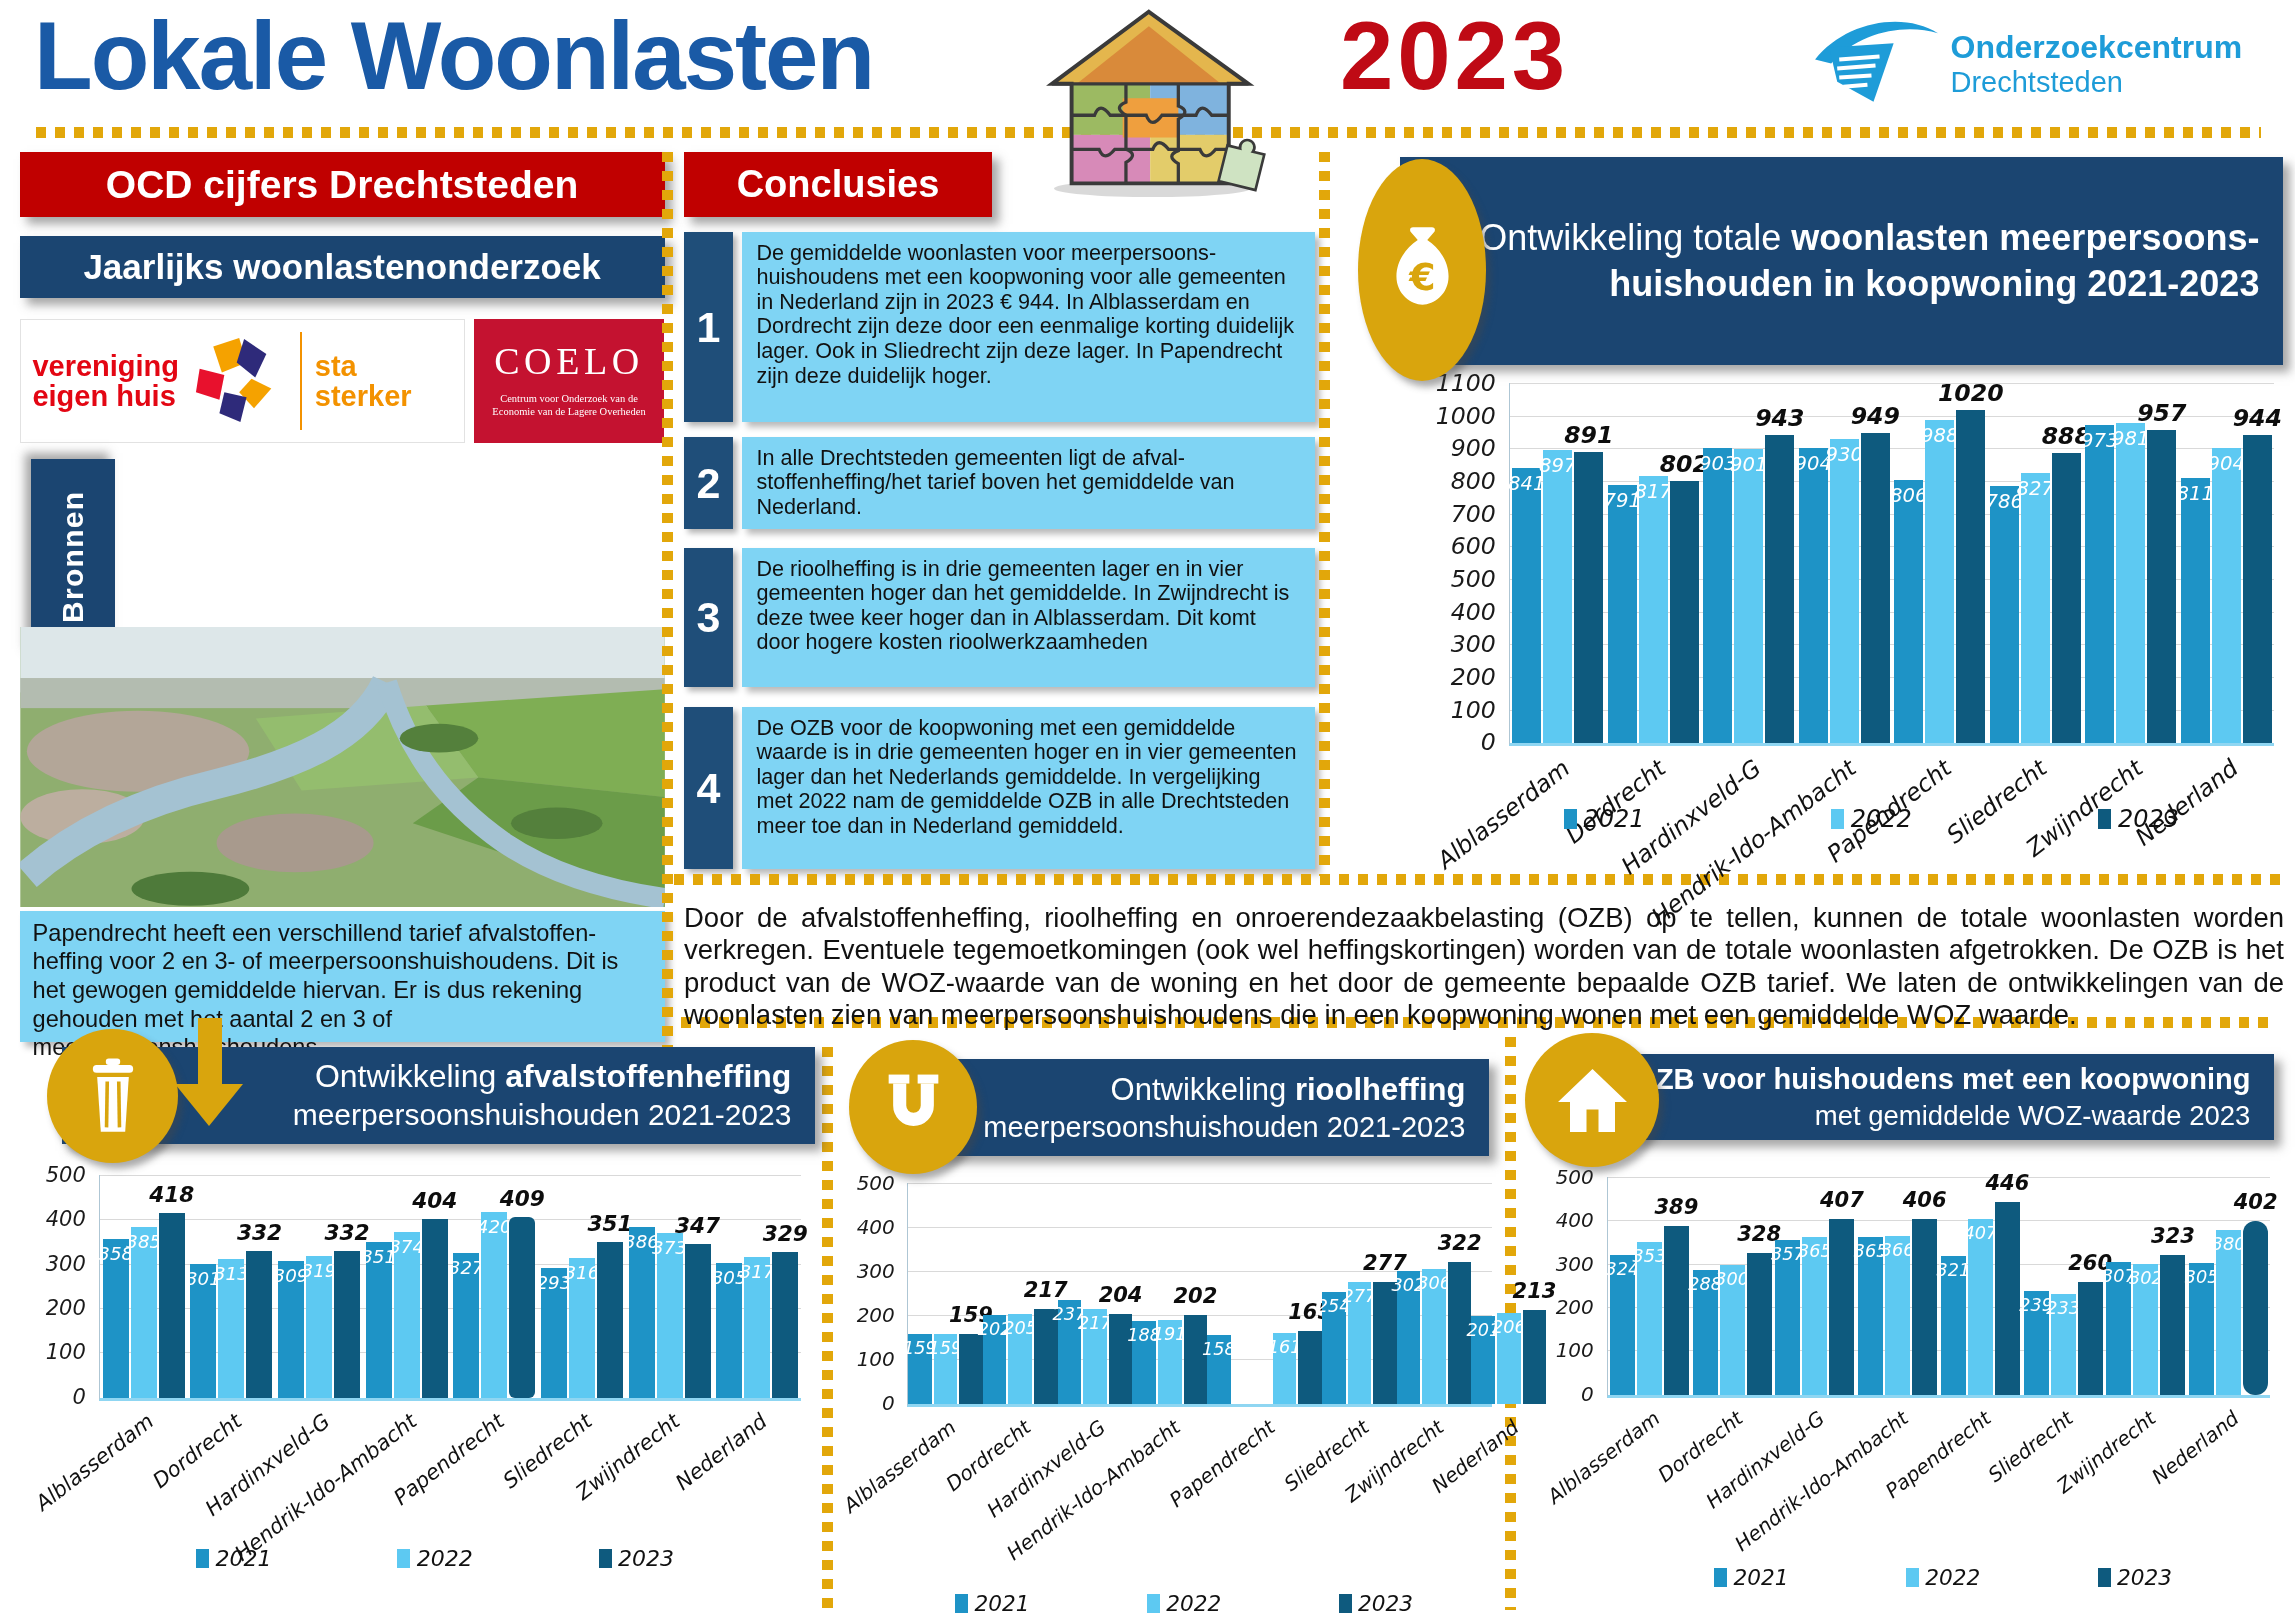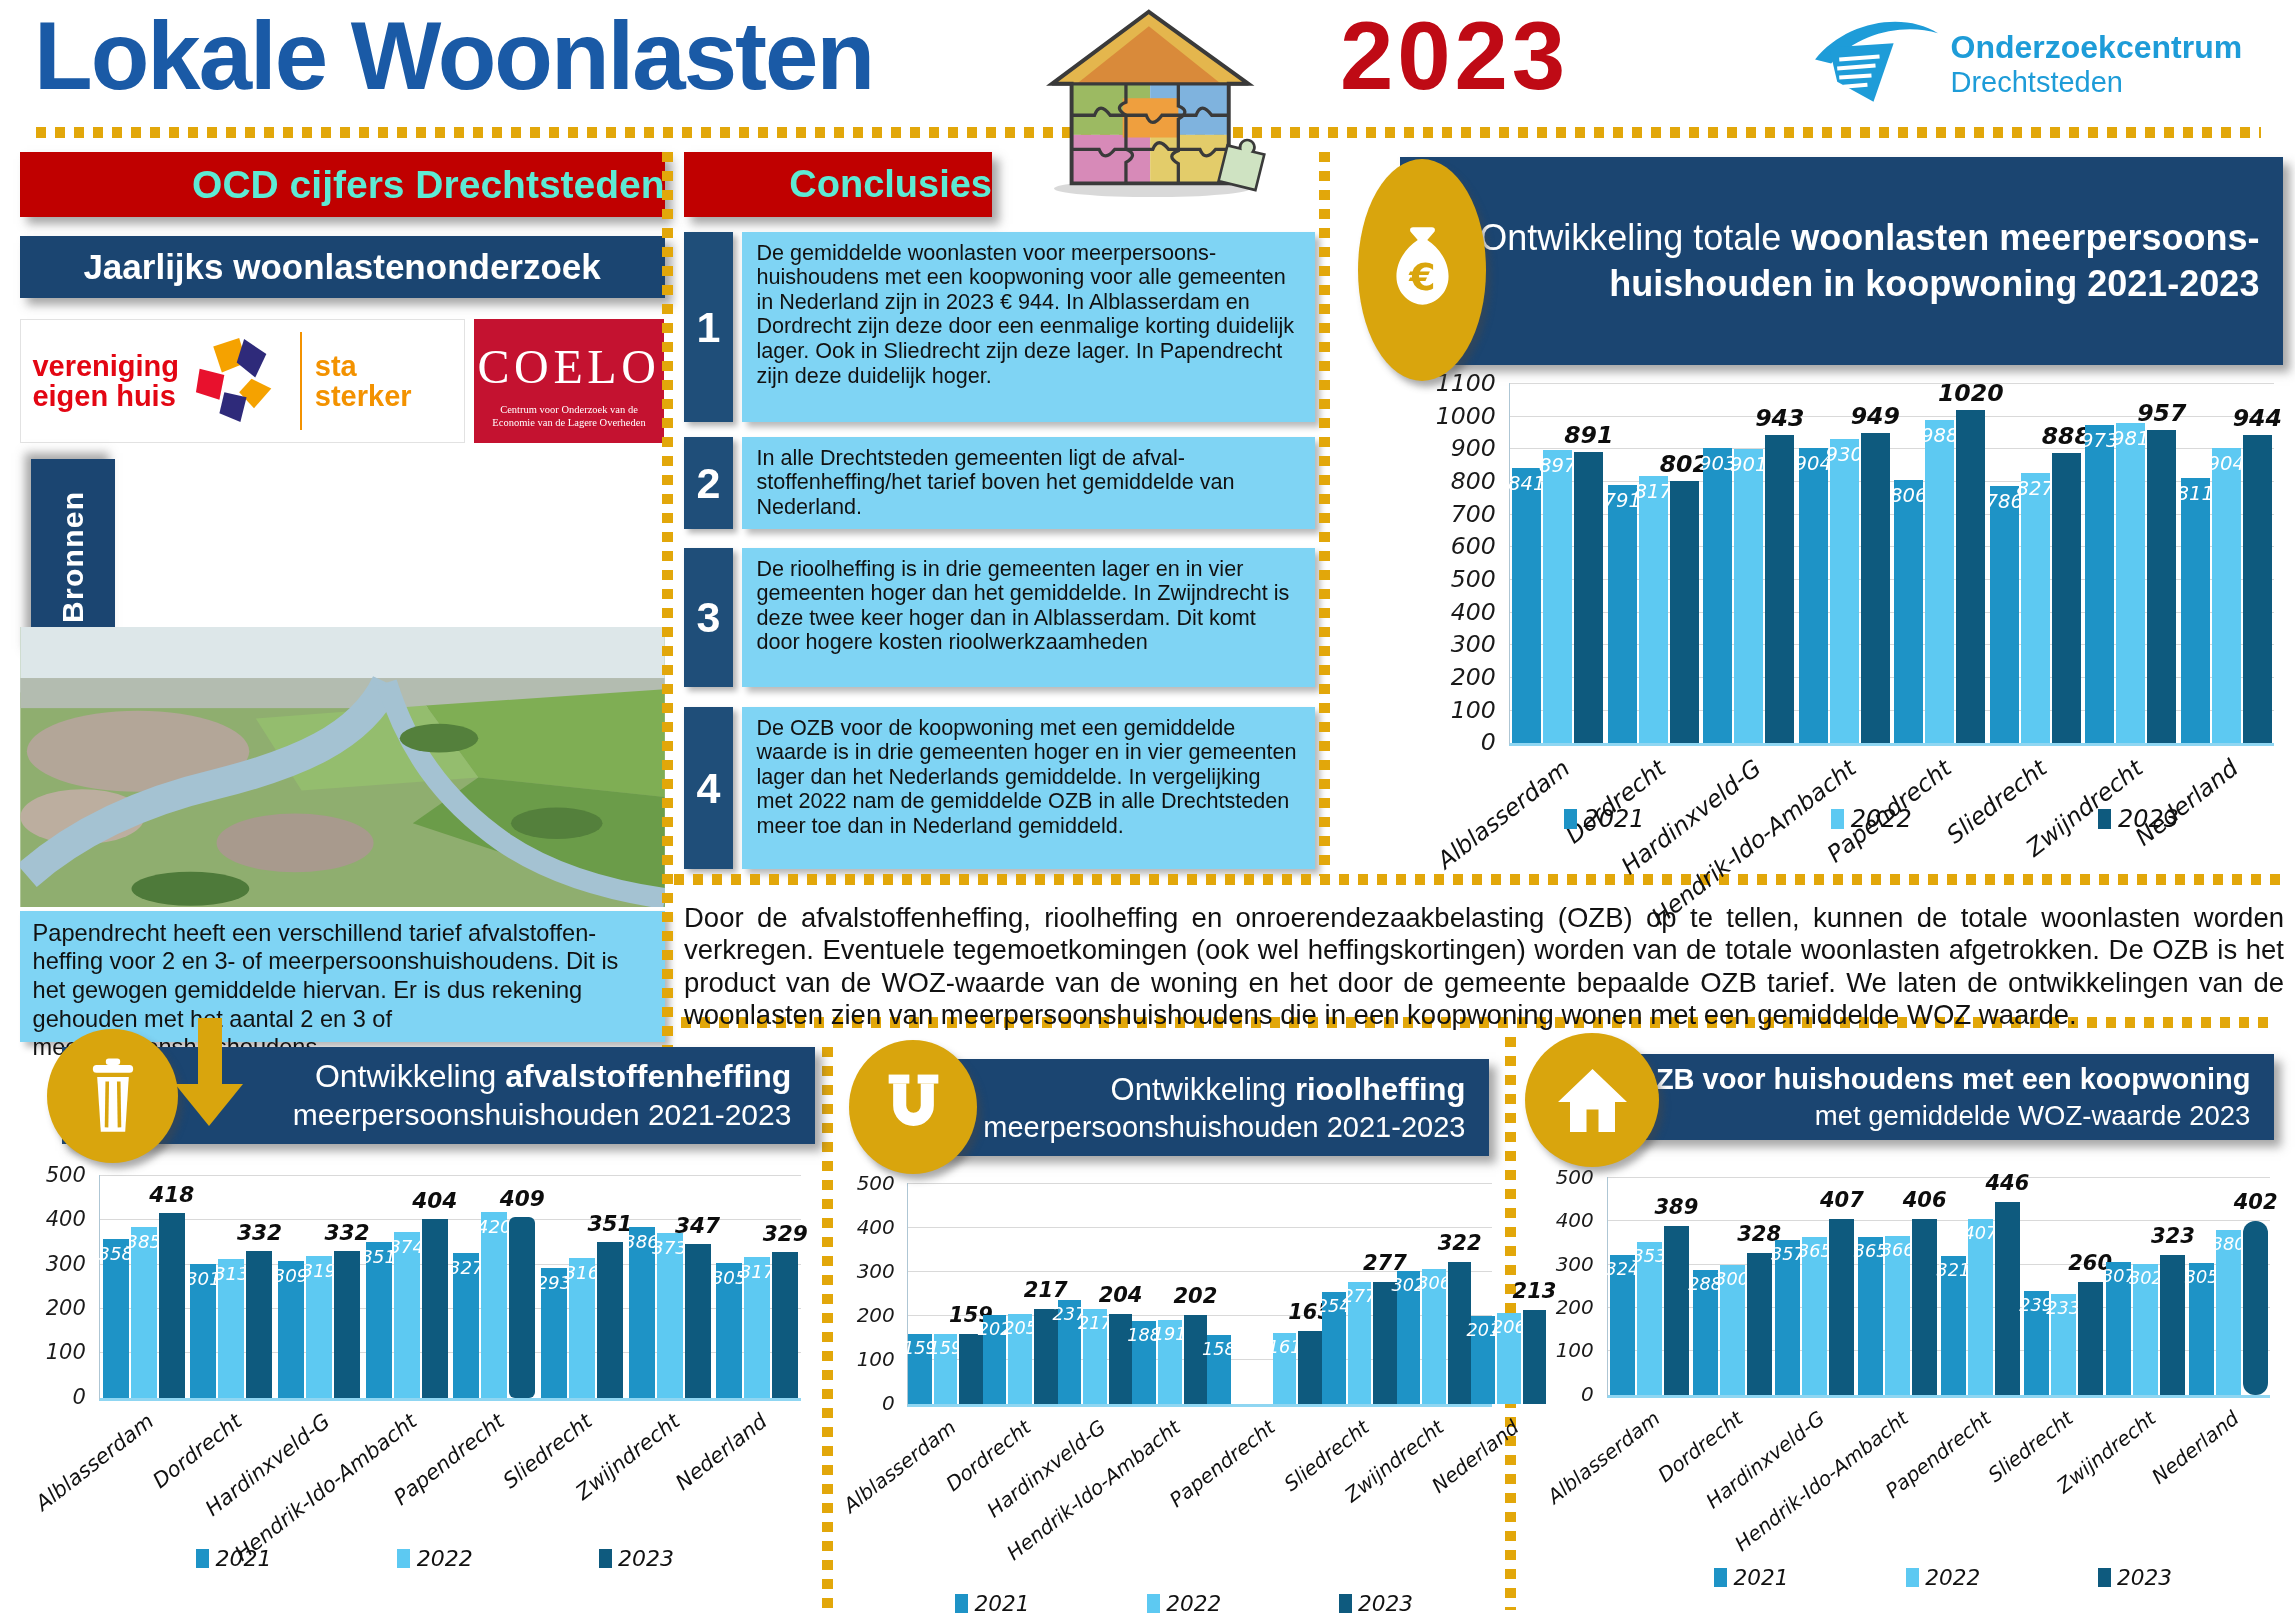--- a/index.html
+++ b/index.html
@@ -3,22 +3,22 @@
 <meta charset="utf-8">
 <style>
   html,body{margin:0;padding:0;background:#fff;}
   #page{position:relative;width:2295px;height:1623px;background:#fff;overflow:hidden;
         font-family:"Liberation Sans",sans-serif;color:#111;}
   .abs{position:absolute;}
   
   .dot-h{position:absolute;height:11px;background:repeating-linear-gradient(90deg,#e2a70a 0 9.8px,transparent 9.8px 19px);}
   .dot-v{position:absolute;width:11px;background:repeating-linear-gradient(180deg,#e2a70a 0 9.8px,transparent 9.8px 19px);}
   .navy{position:absolute;background:#1b4571;color:#fff;box-shadow:6.5px 6.5px 9.2px rgba(80,80,80,.5);}
-  .redbar{position:absolute;background:#c00000;color:#5eead4;box-shadow:6.5px 6.5px 9.2px rgba(80,80,80,.5);
-          font-weight:bold;text-align:right;}
+  .redbar{position:absolute;background:#c00000;color:#ffffff;box-shadow:6.5px 6.5px 9.2px rgba(80,80,80,.5);
+          font-weight:bold;text-align:center;}
   .cyanbox{background:#7fd4f4;box-shadow:4.6px 4.6px 6.5px rgba(0,0,0,.28);}
   .gold-ell{position:absolute;background:#d9a50d;border-radius:50%;display:flex;align-items:center;justify-content:center;
             box-shadow:4.6px 5.9px 7.9px rgba(70,70,70,.45);z-index:3;}
   .btxt{position:absolute;right:23.6px;top:50%;transform:translateY(-50%);text-align:right;line-height:1.28;white-space:nowrap;}
   .btxt b{font-weight:bold;}
   
   #title{position:absolute;left:34px;top:1.3px;font-size:96px;font-weight:bold;color:#1a5aa6;letter-spacing:-2px;}
   #year{position:absolute;left:1340px;top:1.3px;font-size:96px;font-weight:bold;color:#bf0a15;letter-spacing:3.9px;}
   #logo{position:absolute;left:1809px;top:14.4px;display:flex;align-items:center;gap:10.5px;color:#1e9cd8;}
   #logo .l1{font-size:32px;font-weight:bold;line-height:1.15;}
@@ -26,21 +26,21 @@
   
   #ocd{left:19.6px;top:152px;width:645px;height:65px;line-height:65px;font-size:39px;}
   #jaarlijks{left:19.6px;top:236px;width:645px;height:62px;line-height:62px;font-size:35px;font-weight:bold;text-align:center;}
   #veh{position:absolute;left:19.6px;top:319px;width:445px;height:124px;background:#fff;border:1.3px solid #e2e2e2;
        display:flex;align-items:center;padding:0 11.8px;box-sizing:border-box;}
   .veh-t{color:#e30613;font-weight:bold;font-size:29px;line-height:1.04;}
   .sta-t{color:#f39200;font-size:29px;font-weight:bold;line-height:1.04;}
   .veh-div{width:2px;height:98px;background:#f39200;margin:0 13px;}
   #coelo{position:absolute;left:474px;top:319px;width:190px;height:124px;background:#c41230;color:#fff;text-align:center;
          box-sizing:border-box;padding-top:19.6px;font-family:"Liberation Serif",serif;}
-  .coelo-t{font-size:48px;letter-spacing:4.6px;}
+  .coelo-t{font-size:38px;letter-spacing:4.6px;}
   .coelo-s{font-size:10.5px;line-height:1.3;margin-top:9.2px;}
   #bronnen-tab{left:31px;top:459px;width:84px;height:196px;display:flex;align-items:center;justify-content:center;
                font-size:30px;font-weight:bold;letter-spacing:1.3px;writing-mode:vertical-rl;transform:rotate(180deg);}
   #bronnen-list{position:absolute;left:131px;top:457px;width:533px;font-size:26px;line-height:1.15;}
   #bronnen-list div{position:relative;padding-left:48px;margin-bottom:16.4px;}
   #bronnen-list div::before{content:"●";position:absolute;left:6.5px;top:2.6px;font-size:17px;}
   #photo{position:absolute;left:19.6px;top:627px;width:645px;height:280px;overflow:hidden;}
   #note{position:absolute;left:19.6px;top:911px;width:645px;height:131px;box-sizing:border-box;
         padding:7.9px 13px;font-size:23.6px;line-height:1.21;}
   #arrow-shaft{position:absolute;left:198px;top:1018px;width:23.6px;height:67px;background:#d9a50d;z-index:5;}

